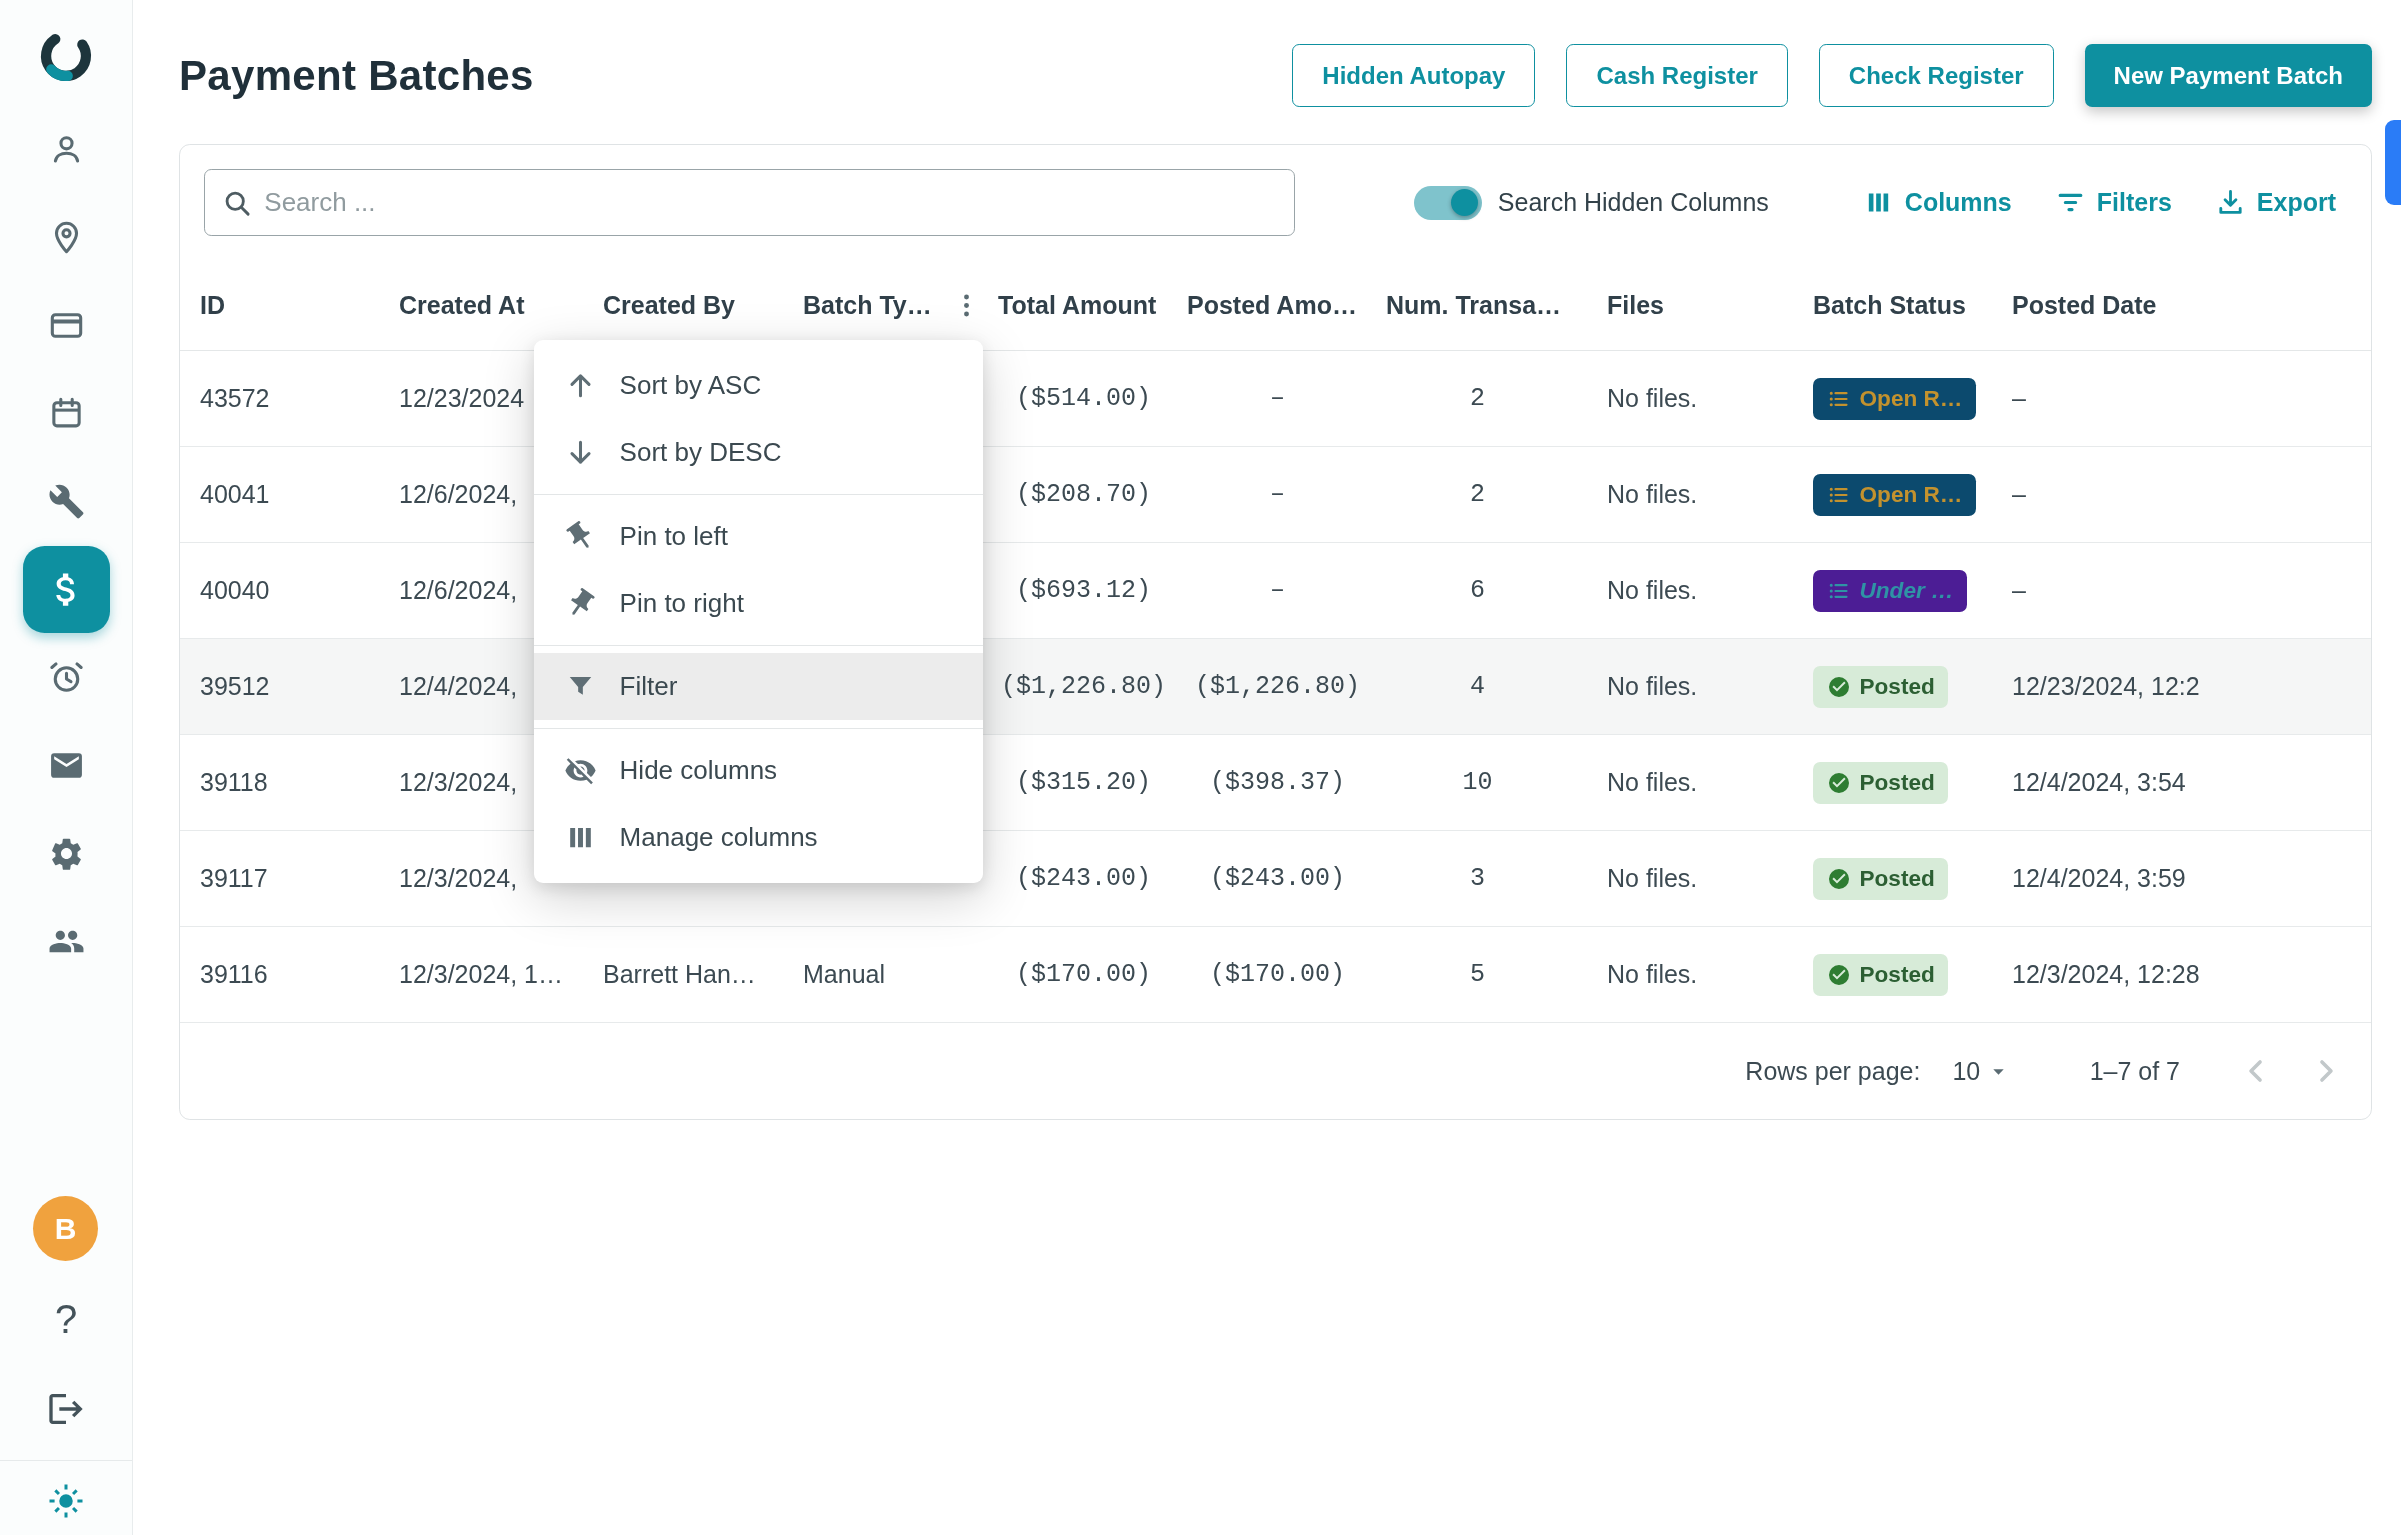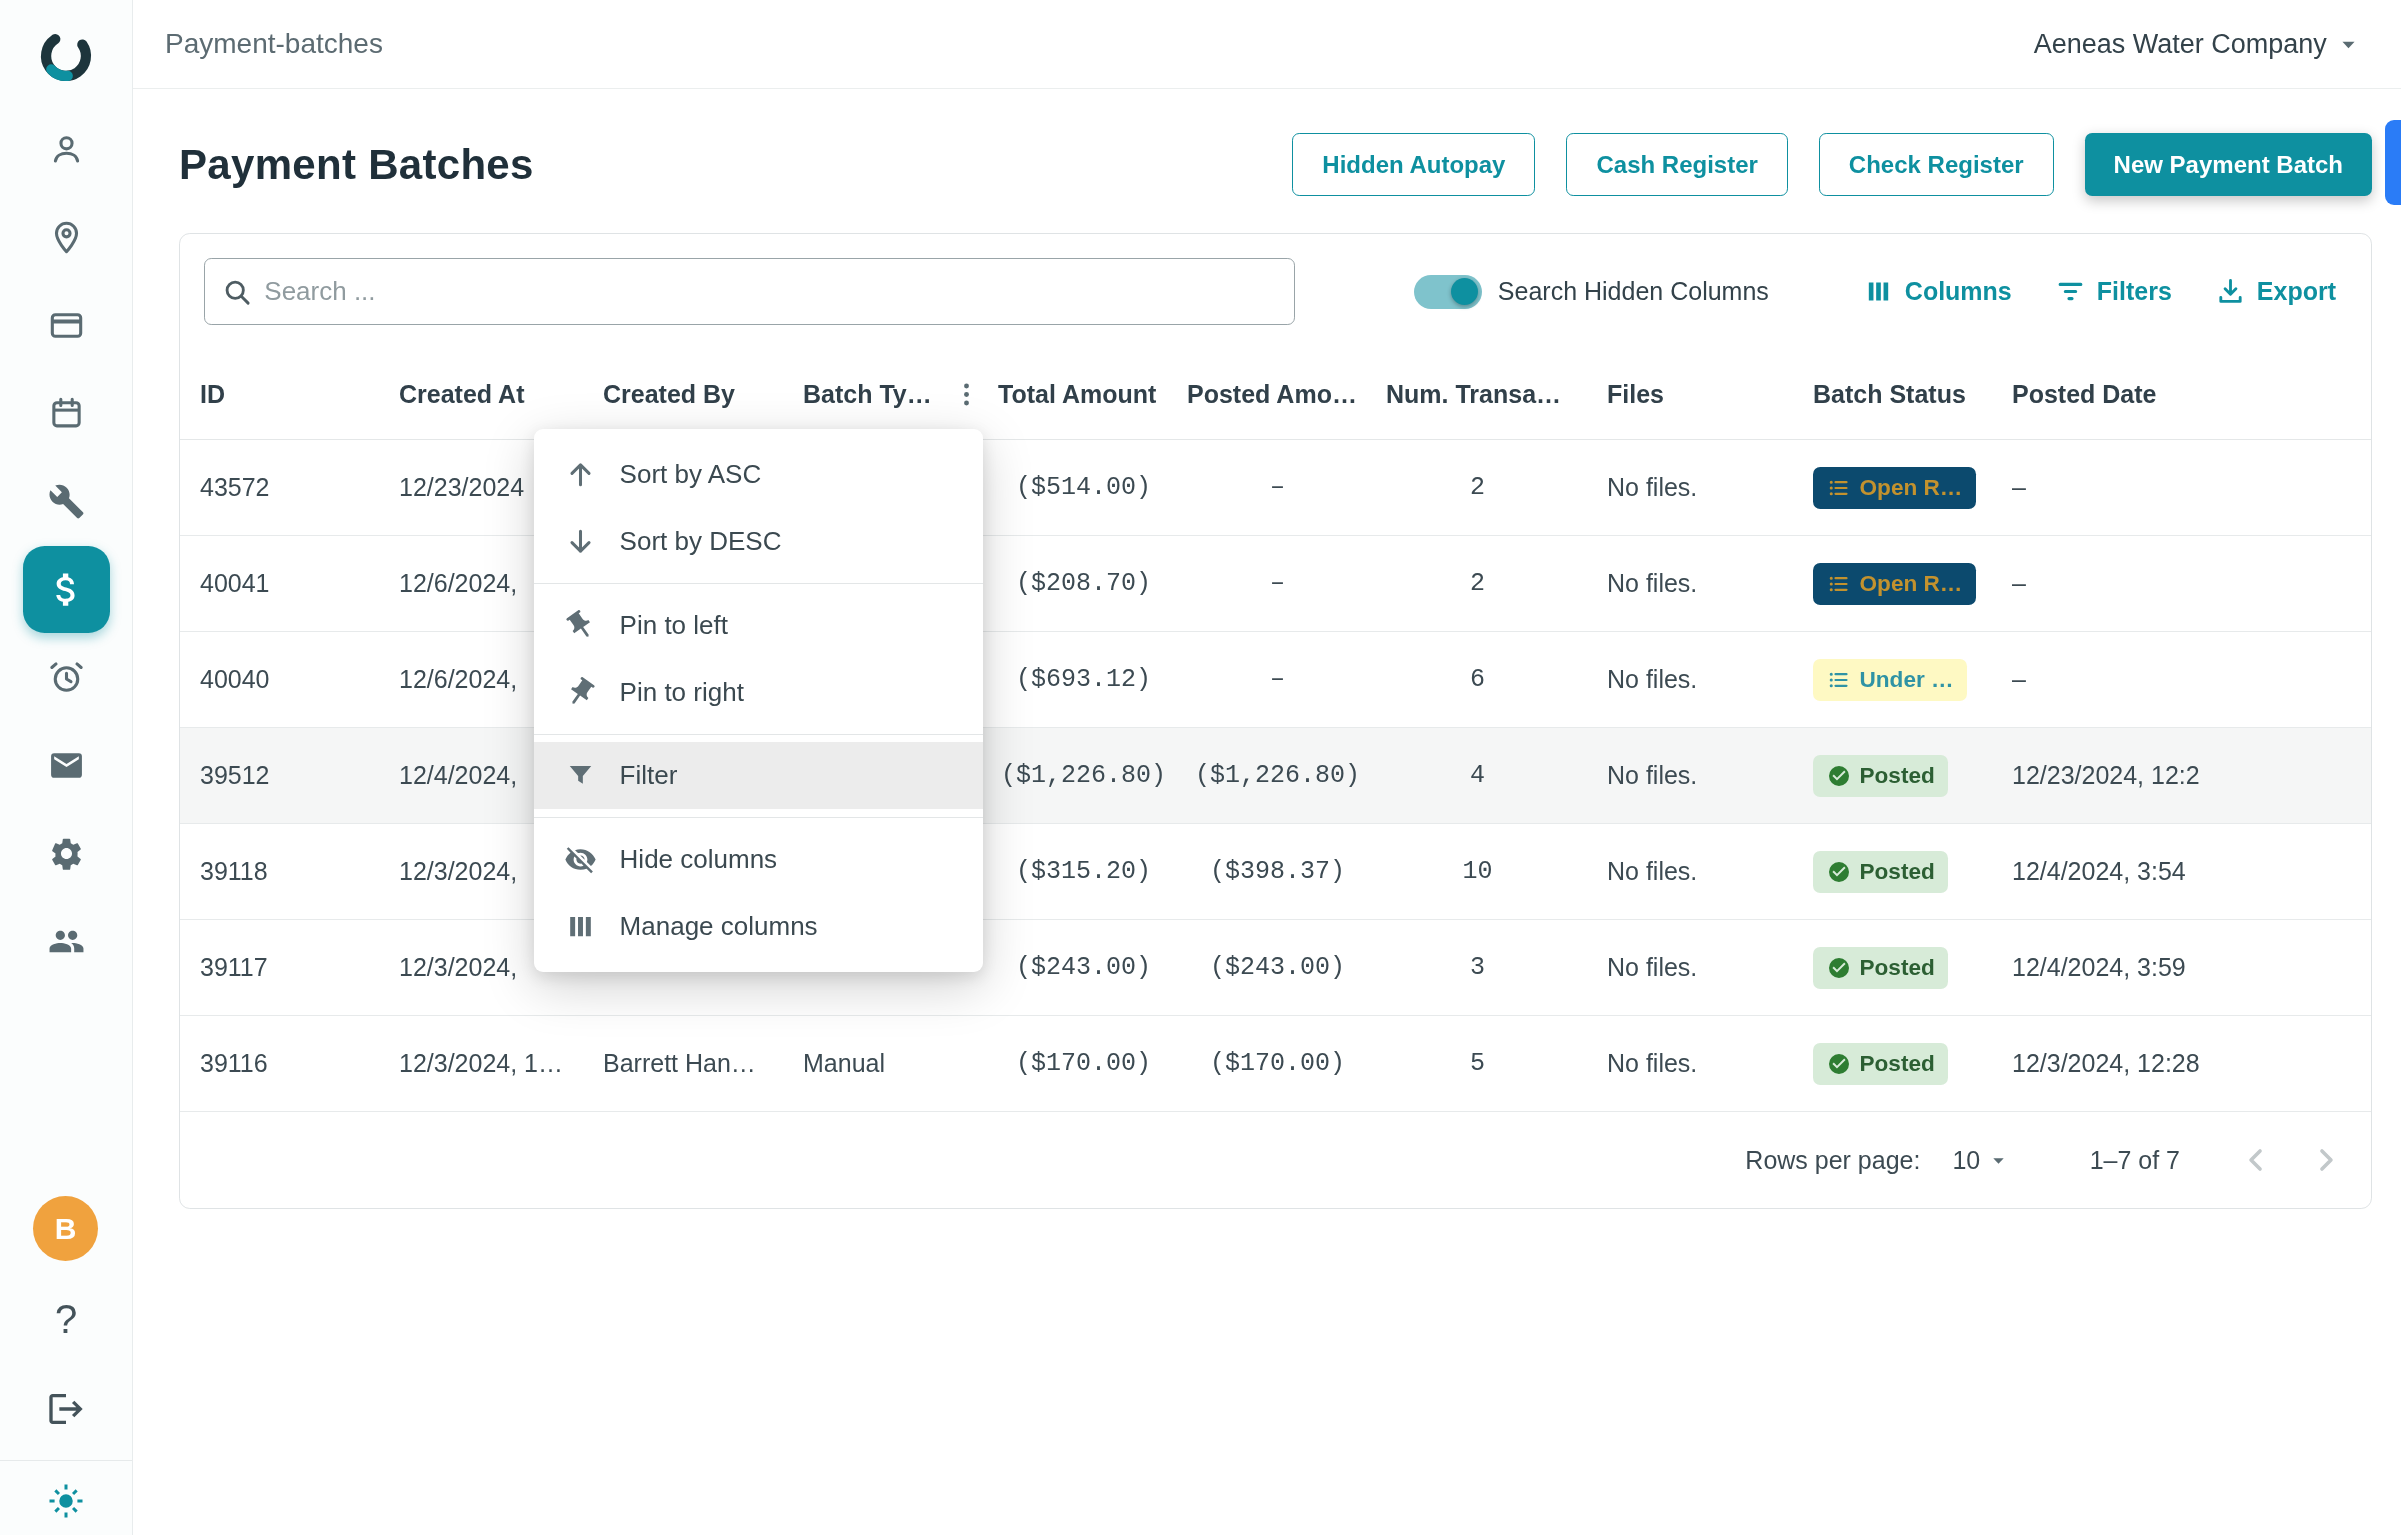--- a/index.html
+++ b/index.html
@@ -81,21 +81,21 @@
   .tr.hl{background:#f5f6f6;}
   .td{white-space:nowrap;overflow:hidden;flex:none;}
   .num{text-align:center;padding-right:18px;box-sizing:border-box;font-family:Liberation Mono, monospace;}
   .pad-lg{padding-right:38px;}
   .flex1{flex:1 1 auto !important;min-width:0;}
   .badge{display:inline-flex;align-items:center;gap:9px;height:42px;padding:0 13.5px;
          border-radius:7.2px;font-size:22.6px;font-weight:600;max-width:179px;overflow:hidden;}
   .badge .icn{width:24px;height:24px;flex:none;}
   .badge-label{white-space:nowrap;overflow:hidden;}
   .badge-open{background:#0c4a6e;color:#c3922e;}
-  .badge-under{background:#fef9c3;color:#2f93a5;}
+  .badge-under{background:#4c1d95;color:#2f93a5;font-style:italic;}
   .badge-posted{background:#d7ebd8;color:#2c5f33;}
   .badge-posted .icn{color:#2e7d32;}
 
   .card-footer{height:96px;display:flex;align-items:center;justify-content:flex-end;
                padding-right:27px;font-size:25px;color:#3c4a52;}
   .rpp-label{margin-right:32px;}
   .rpp-select{display:flex;align-items:center;gap:5.4px;margin-right:79px;cursor:pointer;}
   .rpp-select .icn{width:25px;height:25px;color:#5a6b72;}
   .range{margin-right:58px;}
   .pg-btn{width:36px;height:36px;color:#c2c8ca;cursor:default;}
@@ -221,31 +221,20 @@
     <div class="side-div"></div>
     <span class="sun icn">
         <svg viewBox="0 0 24 24">
           <path fill="currentColor" d="M12 7.5a4.5 4.5 0 100 9 4.5 4.5 0 000-9zM11 1h2v3.4h-2zM11 19.6h2V23h-2zM1 11h3.4v2H1zM19.6 11H23v2h-3.4zM4.2 5.6l1.4-1.4 2.4 2.4-1.4 1.4zM16 17.4l1.4-1.4 2.4 2.4-1.4 1.4zM4.2 18.4l2.4-2.4 1.4 1.4-2.4 2.4zM16 6.6l2.4-2.4 1.4 1.4-2.4 2.4z"></path>
         </svg>
       </span>
   </aside>
 
   <div class="main">
 
-    <div class="topbar">
-      <span class="topbar-title">Payment-batches</span>
-      <span class="company">
-        <span>Aeneas Water Company</span>
-        <span class="icn">
-            <svg viewBox="0 0 24 24">
-              <path fill="currentColor" d="M7 9.8l5 5.4 5-5.4z"></path>
-            </svg>
-          </span>
-      </span>
-    </div>
 
     <div class="content">
 
       <div class="title-row">
         <h1 class="page-title">Payment Batches</h1>
         <div class="actions">
           <button class="btn btn-outline">Hidden Autopay</button>
           <button class="btn btn-outline">Cash Register</button>
           <button class="btn btn-outline">Check Register</button>
           <button class="btn btn-fill">New Payment Batch</button>

